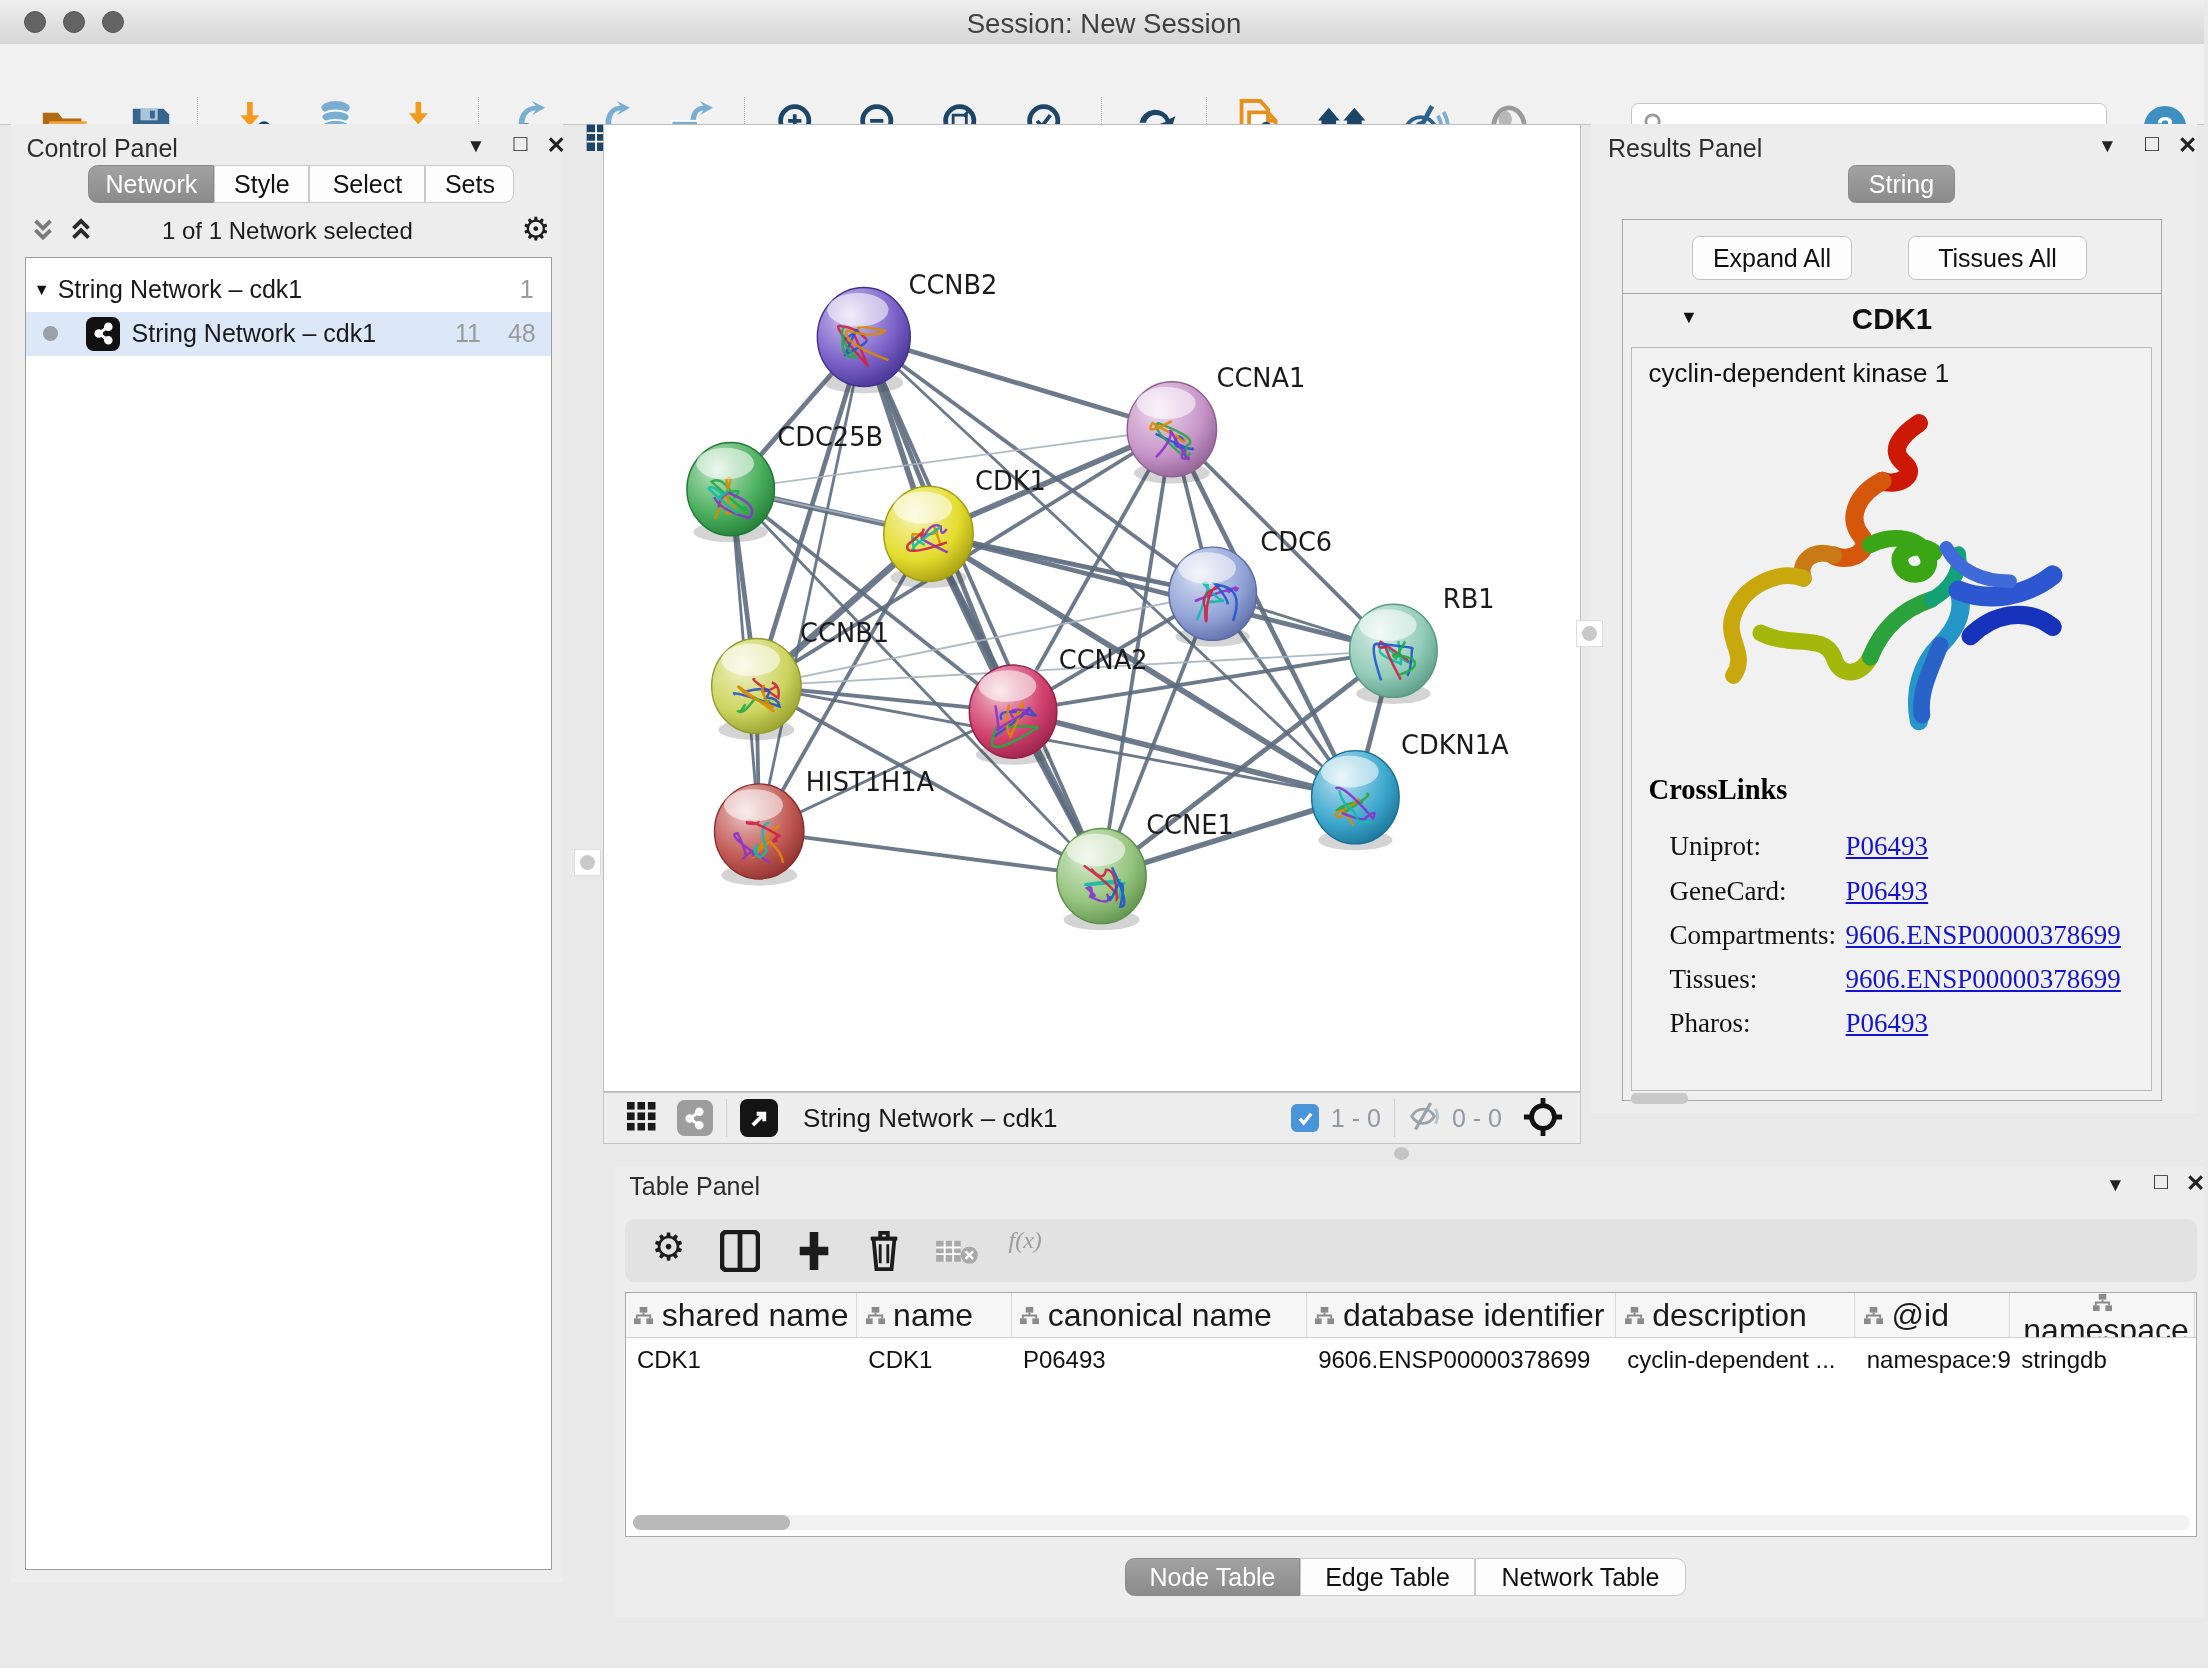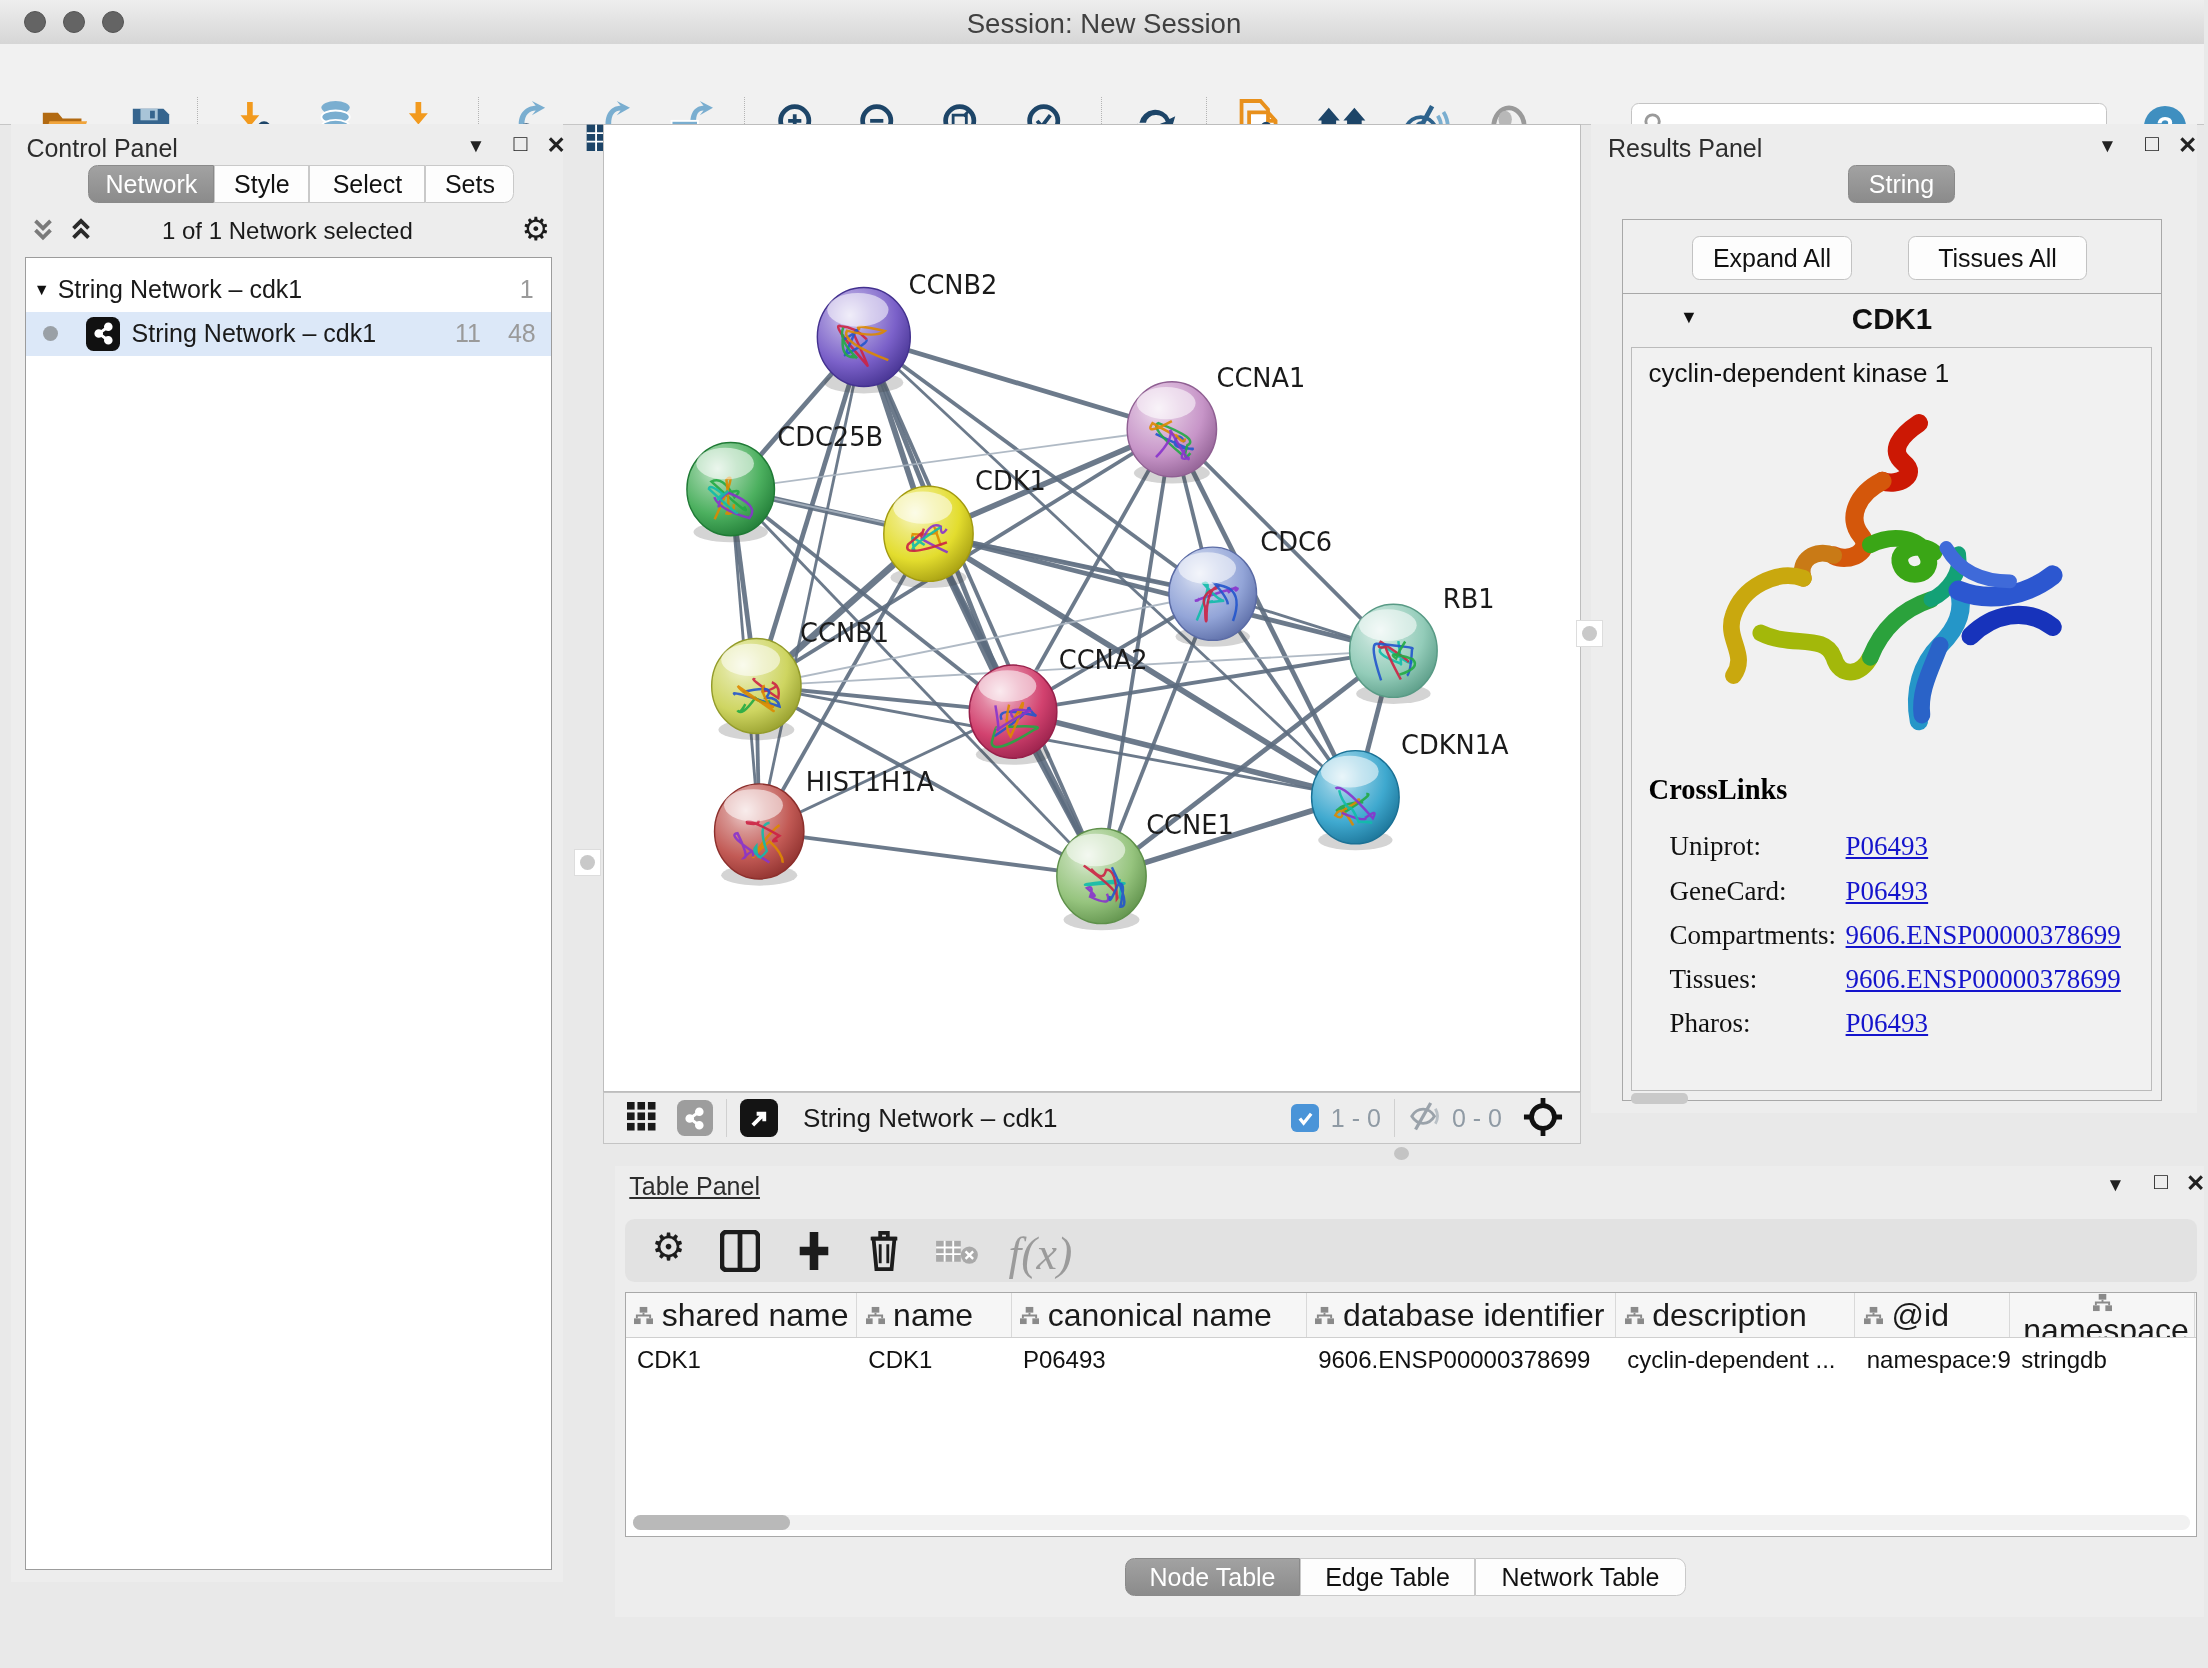--- a/index.html
+++ b/index.html
@@ -632,21 +632,21 @@
               <span class="xlab">Pharos:</span>
               <span class="link">P06493</span>
             </div>
           </div>
       </div>
       <div class="abs" style="left:7.6px;top:799px;width:57px;height:11.4px;background:#c9c9c9;border-radius:4.8px;"></div>
     </div>
   </div>
 
   <div class="abs" style="left:615px;top:1166px;width:1593px;height:451px;background:#ededed;">
-    <div class="abs phead" style="left:14.3px;top:5.7px;text-decoration:underline;">Table Panel</div>
+    <div class="abs phead" style="left:14.3px;top:5.7px;">Table Panel</div>
     <div class="abs" style="left:1491px;top:7.6px;font-size:19px;color:#222;">▼</div>
     <div class="abs picon" style="left:1539px;top:1.9px;">□</div>
     <div class="abs picon" style="left:1571px;top:3.8px;">✕</div>
     <div class="abs tpbar" style="left:9.5px;top:53px;width:1572px;height:63px;">
       <span class="abs" style="left:27px;top:5.7px;font-size:38px;color:#1c1c1c;">⚙</span>
       <span class="abs" style="left:95px;top:11.4px;"><svg width="40" height="42" viewBox="0 0 42 44">
             <rect x="2" y="2" width="38" height="40" rx="5" fill="none" stroke="#1c1c1c" stroke-width="5"></rect>
             <path d="M21 2v40" stroke="#1c1c1c" stroke-width="5"></path>
           </svg></span>
       <span class="abs" style="left:169px;top:11.4px;"><svg width="40" height="42" viewBox="0 0 42 44">
@@ -658,21 +658,21 @@
             <path d="M16 16v20M24 16v20" stroke="#1c1c1c" stroke-width="3"></path>
           </svg></span>
       <span class="abs" style="left:310px;top:19px;"><svg width="44" height="28.5" viewBox="0 0 46 30">
             <rect x="1" y="3" width="26" height="22" fill="#a9a9a9"></rect>
             <g stroke="#fff" stroke-width="2">
               <path d="M1 10h26M1 17h26M10 3v22M19 3v22"></path>
             </g>
             <circle cx="36" cy="18" r="9" fill="#a9a9a9"></circle>
             <path d="M32 14l8 8M40 14l-8 8" stroke="#fff" stroke-width="2.5"></path>
           </svg></span>
-      <span class="abs serif" style="left:384px;top:7.6px;font-size:46px;font-style:italic;color:#9b9b9b;">f(x)</span>
+      <span class="abs serif" style="left:384px;top:7.6px;font-size:24px;font-style:italic;color:#9b9b9b;">f(x)</span>
     </div>
     <div class="abs" style="left:9.5px;top:126px;width:1572px;height:245px;background:#fff;border:1px solid #a8a8a8;box-sizing:border-box;overflow:hidden;">
       <div class="thead">
           <div class="thcell" style="width: 232px;">
             <svg width="21" height="19" viewBox="0 0 22 20" style="margin-right:7.6px;flex:none;">
               <g fill="#8a8a8a">
                 <rect x="7" y="1" width="8" height="6"></rect>
                 <rect x="1" y="13" width="7" height="6"></rect>
                 <rect x="14" y="13" width="7" height="6"></rect>
               </g>

